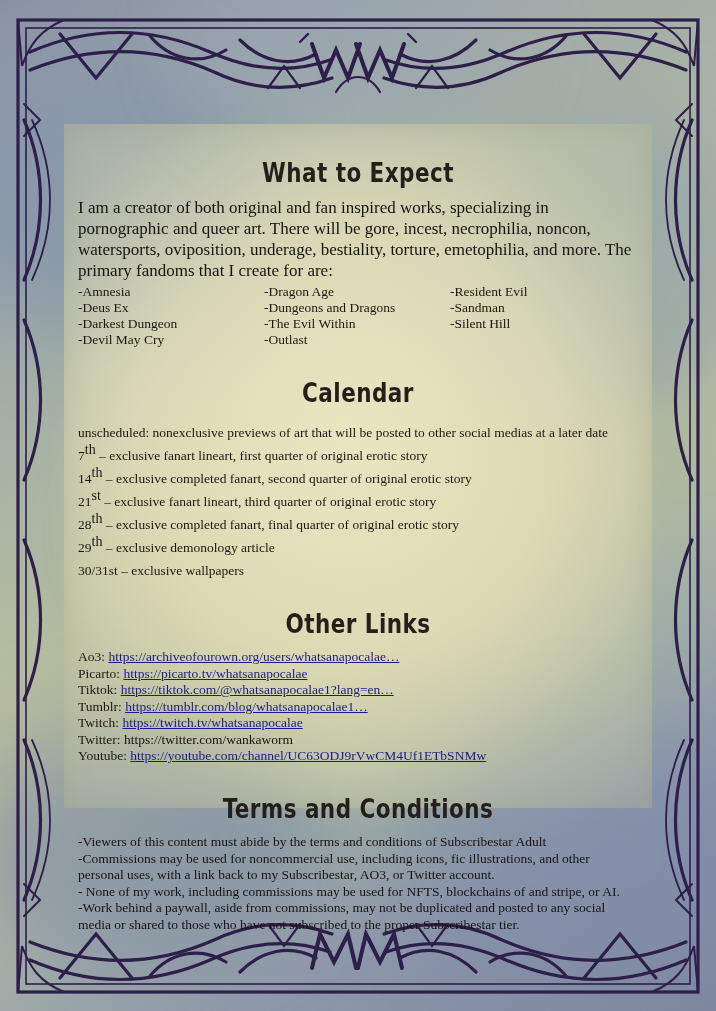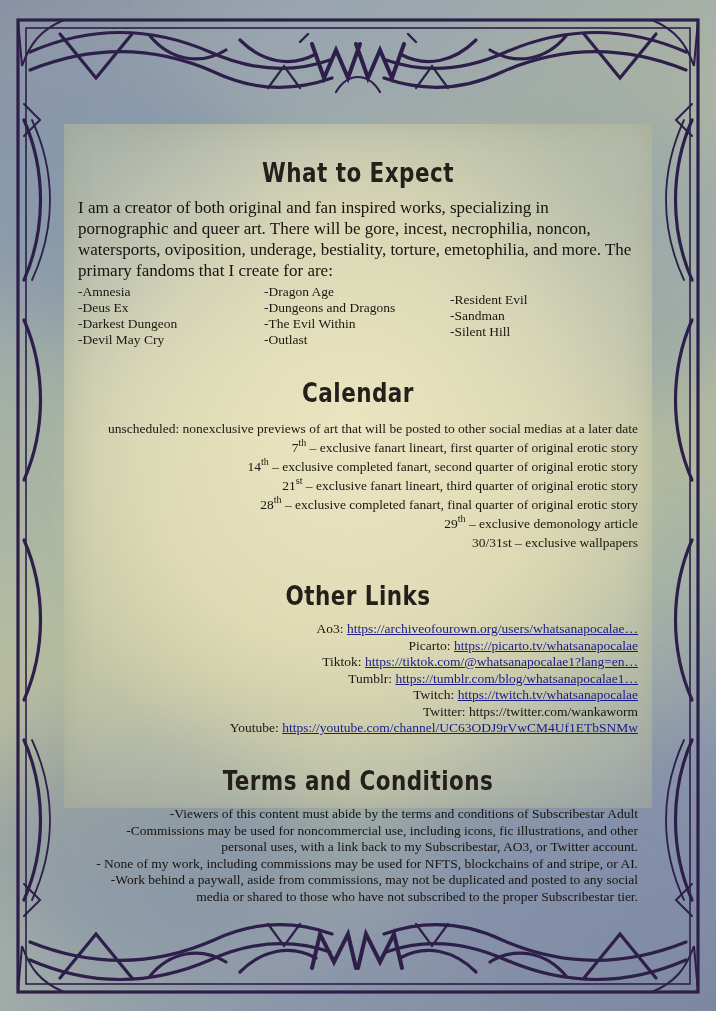--- a/index.html
+++ b/index.html
@@ -77,32 +77,30 @@
     line-height: 1.23;
     margin: 0;
     color: #17130f;
   }
 
   .fandoms {
     display: flex;
     margin-top: 2px;
     font-size: 13.5px;
     line-height: 1.20;
-    align-items: center;
   }
   .fandoms .col { width: 186px; }
   .fandoms .col div { white-space: nowrap; }
 
   .cal-list div, .links-list div, .terms .para {
     font-size: 13.5px;
     line-height: 1.22;
-    text-align: right;
-  }
-
-  .cal-list sup { font-size: 10px; vertical-align: super; margin-top: 43px; }
+  }
+
+  .cal-list sup { font-size: 14px; vertical-align: super; margin-top: 43px; }
 
   .sect-block { margin-bottom: 4px; }
   .gap-lg { height: 26px; }
 
   a.link {
     color: #1a1a8c;
     text-decoration: underline;
   }
   .plain-url { color: #17130f; text-decoration: none; margin-top: 20px; }
 

